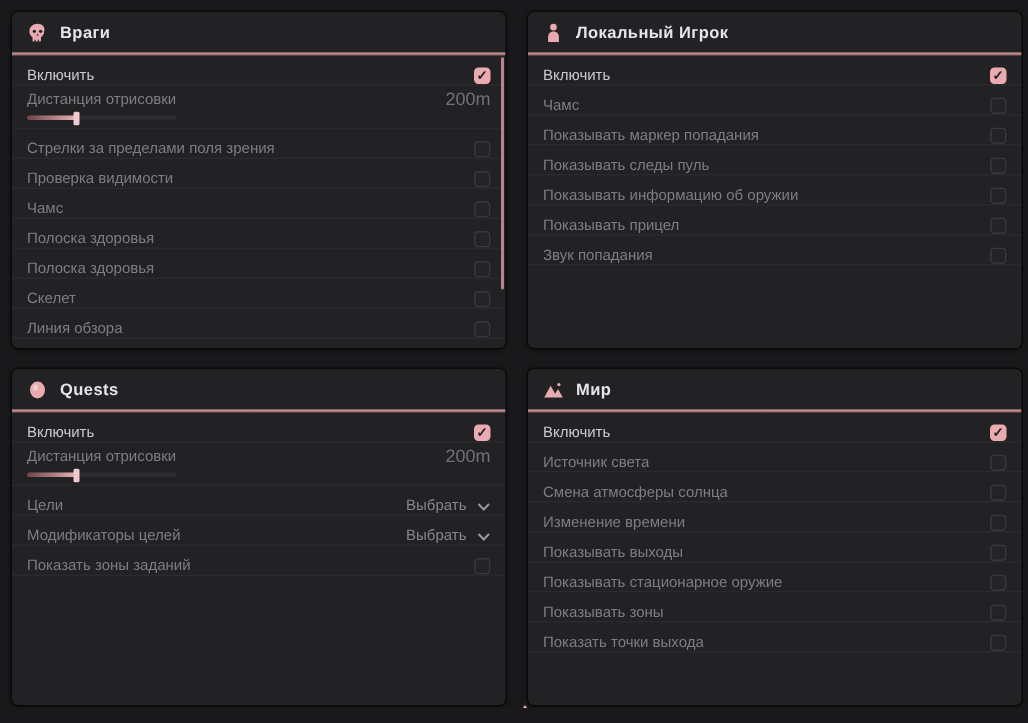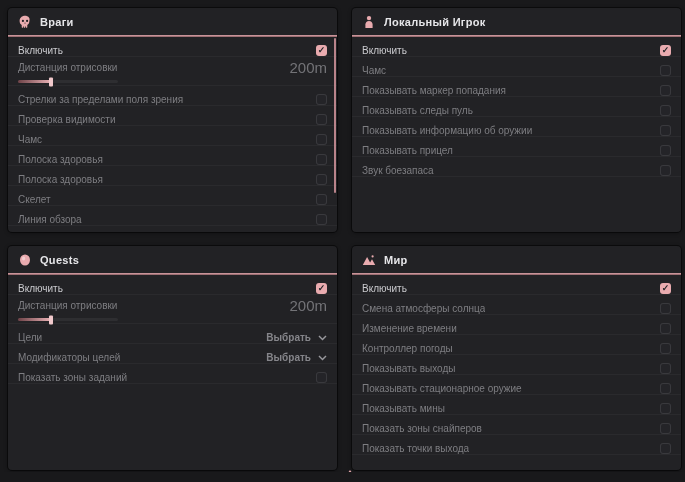--- a/index.html
+++ b/index.html
@@ -19,28 +19,28 @@
   .row{display:flex;align-items:flex-end;justify-content:space-between;
        height:19px;padding:0 10px;border-bottom:1px solid #2a2a2d;}
   .lbl{font-size:10px;color:#7e7e82;white-space:nowrap;overflow:hidden;}
   .lbl.em{color:#cbcbcf;}
   .cb{width:11px;height:11px;border-radius:3px;background:#242428;
       box-shadow:inset 0 0 0 1px #39393d;flex:0 0 auto;
       font-size:9px;line-height:11px;font-weight:700;text-align:center;color:#232327;}
   .cb.on{background:#e9abaf;box-shadow:none;}
   .slider-row{display:block;height:26px;padding-top:2px;}
   .sl-top{display:flex;align-items:center;justify-content:space-between;}
-  .val{font-size:15px;color:#737377;}
+  .val{font-size:12px;color:#737377;}
   .sl-track{position:relative;width:100px;height:3px;background:#2e2e31;border-radius:2px;margin-top:4px;}
   .sl-fill{position:absolute;left:0;top:0;height:100%;border-radius:2px;
            background:linear-gradient(to right,#6d4247,#eab2b6);}
   .sl-handle{position:absolute;top:50%;width:4px;height:9px;background:#f1c9cc;
              border-radius:1px;transform:translate(-50%,-50%);}
   .sel{display:flex;align-items:center;gap:7px;}
-  .sel-val{font-size:10px;color:#85858a;font-weight:bold;}
+  .sel-val{font-size:10px;color:#85858a;}
   .chev{display:flex;align-items:center;}
   .vbar{position:absolute;right:1px;top:30px;width:2px;height:155px;
         background:#b9838a;border-radius:2px;}
   .tri{position:absolute;left:345px;top:470px;width:0;height:0;
        border-left:5px solid transparent;border-right:5px solid transparent;
        border-bottom:7px solid #e9abaf;}
 </style>
 </head>
 <body>
 
@@ -141,21 +141,21 @@
           </div>
           <div class="row">
             <span class="lbl">Показывать информацию об оружии</span>
             <span class="cb"></span>
           </div>
           <div class="row">
             <span class="lbl">Показывать прицел</span>
             <span class="cb"></span>
           </div>
           <div class="row">
-            <span class="lbl">Звук боезапаса</span>
+            <span class="lbl">Звук попадания</span>
             <span class="cb"></span>
           </div>
         </div>
     </section>
 
     <section class="panel">
       <div class="p-head">
         <span class="p-icon">
           <svg width="14" height="14" viewBox="0 0 14 14">
             <ellipse cx="7" cy="7" rx="5" ry="5.6" fill="#e9abaf"></ellipse>
@@ -219,45 +219,41 @@
         </span>
         <span class="p-title">Мир</span>
       </div>
       <div class="p-rule"></div>
       <div class="rows">
           <div class="row">
             <span class="lbl em">Включить</span>
             <span class="cb on">✓</span>
           </div>
           <div class="row">
+            <span class="lbl">Источник света</span>
+            <span class="cb"></span>
+          </div>
+          <div class="row">
             <span class="lbl">Смена атмосферы солнца</span>
             <span class="cb"></span>
           </div>
           <div class="row">
             <span class="lbl">Изменение времени</span>
             <span class="cb"></span>
           </div>
           <div class="row">
-            <span class="lbl">Контроллер погоды</span>
-            <span class="cb"></span>
-          </div>
-          <div class="row">
             <span class="lbl">Показывать выходы</span>
             <span class="cb"></span>
           </div>
           <div class="row">
             <span class="lbl">Показывать стационарное оружие</span>
             <span class="cb"></span>
           </div>
           <div class="row">
-            <span class="lbl">Показывать мины</span>
-            <span class="cb"></span>
-          </div>
-          <div class="row">
-            <span class="lbl">Показать зоны снайперов</span>
+            <span class="lbl">Показывать зоны</span>
             <span class="cb"></span>
           </div>
           <div class="row">
             <span class="lbl">Показать точки выхода</span>
             <span class="cb"></span>
           </div>
         </div>
     </section>
 
   </div>

